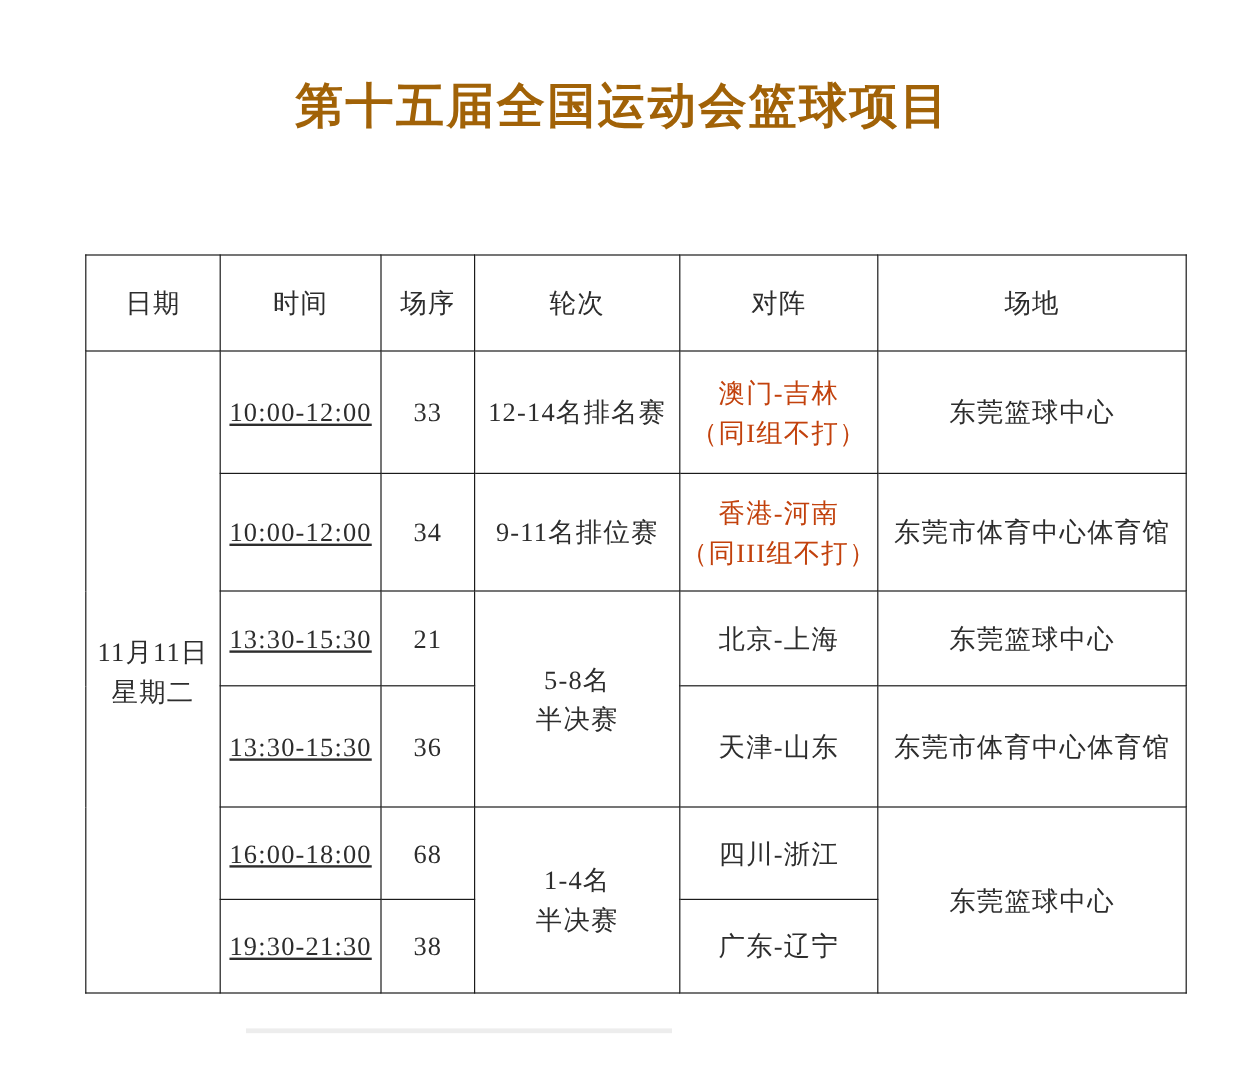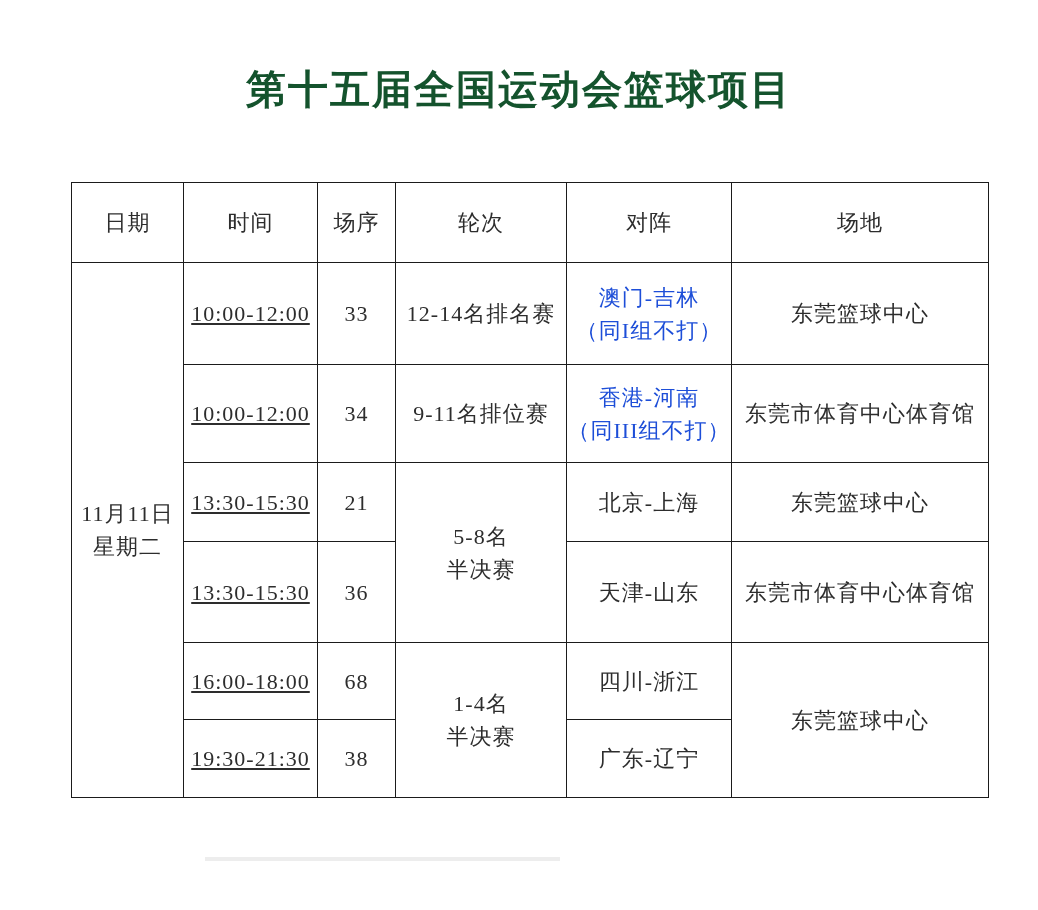--- a/index.html
+++ b/index.html
@@ -15,27 +15,27 @@
     color: #2d2d2d;
     overflow: hidden;
   }
   .title-block {
     padding-top: 64px;
     text-align: center;
     font-family: "Liberation Sans", "DejaVu Sans", sans-serif;
     font-weight: bold;
     font-size: 40px;
     line-height: 50px;
-    color: #14532d;
+    color: #a16207;
     letter-spacing: 2px;
   }
   table.schedule {
     border-collapse: collapse;
     table-layout: fixed;
-    margin: 68px 0 0 71px;
+    margin: 98px 0 0 71px;
   }
   table.schedule th,
   table.schedule td {
     border: 1.5px solid #1b1b1b;
     text-align: center;
     vertical-align: middle;
     padding: 0;
     font-size: 22px;
     font-weight: normal;
     letter-spacing: 1px;
@@ -50,21 +50,21 @@
   col.c-venue { width: 257px; }
   
   tr.h-header { height: 80px;  }
   tr.r1 { height: 102px; }
   tr.r2 { height: 98px;  }
   tr.r3 { height: 79px;  }
   tr.r4 { height: 101px; }
   tr.r5 { height: 77px;  }
   tr.r6 { height: 78px;  }
   td.red-cell {
-    color: #1d4ed8;
+    color: #c2410c;
   }
   .two-line div {
     line-height: 33px;
   }
   td.time-cell {
     letter-spacing: 0.5px;
     text-decoration: underline;
   }
   .table-shadow {
     position: absolute;

